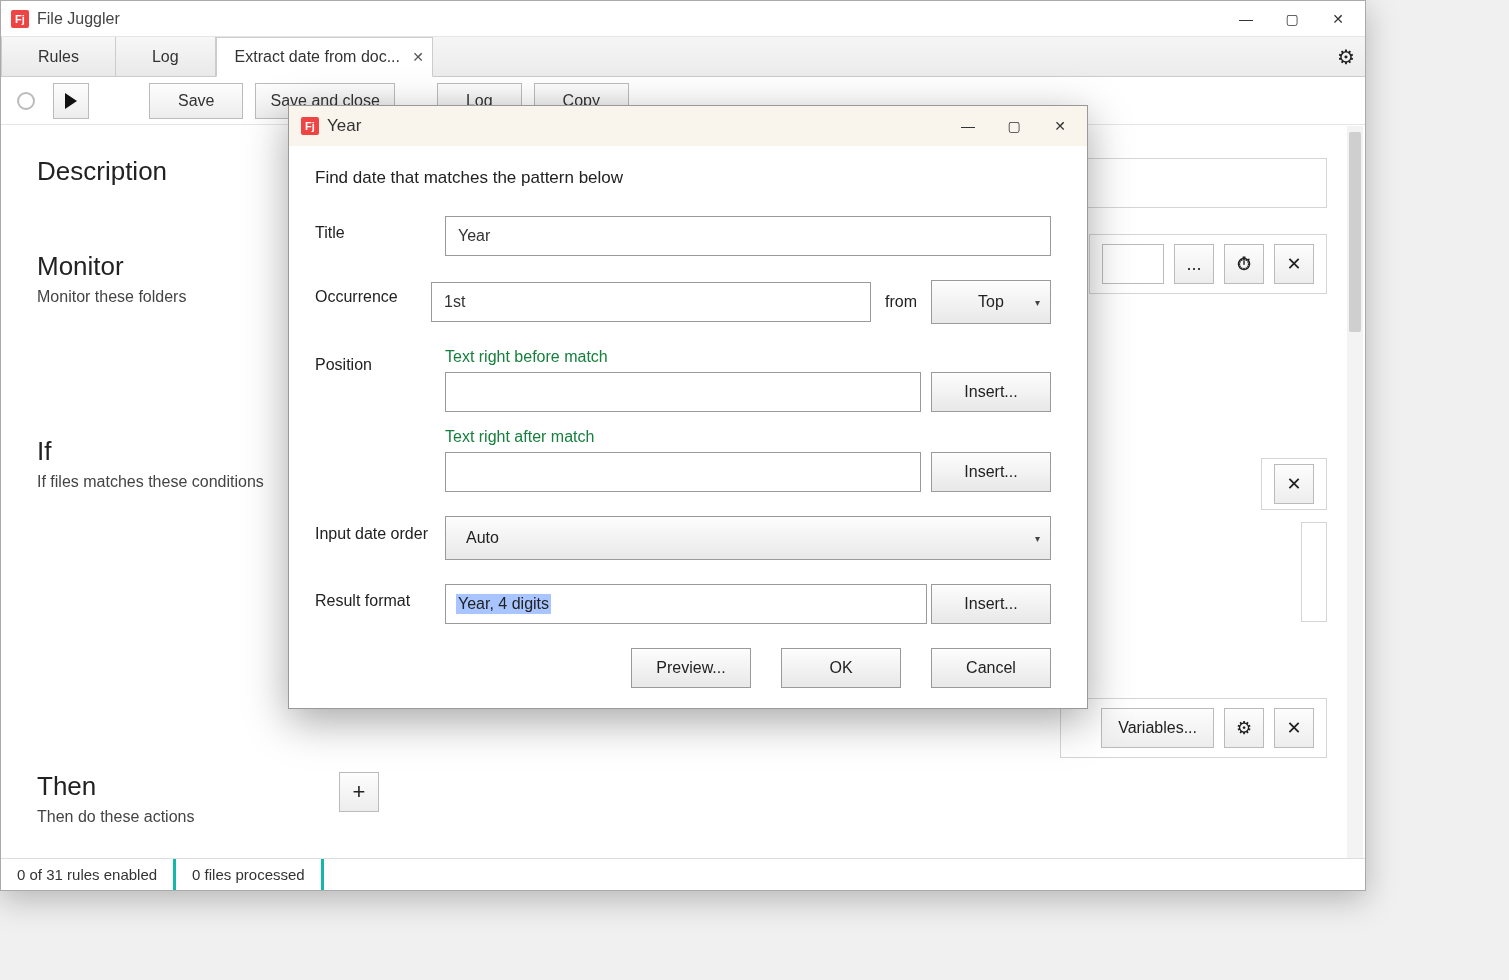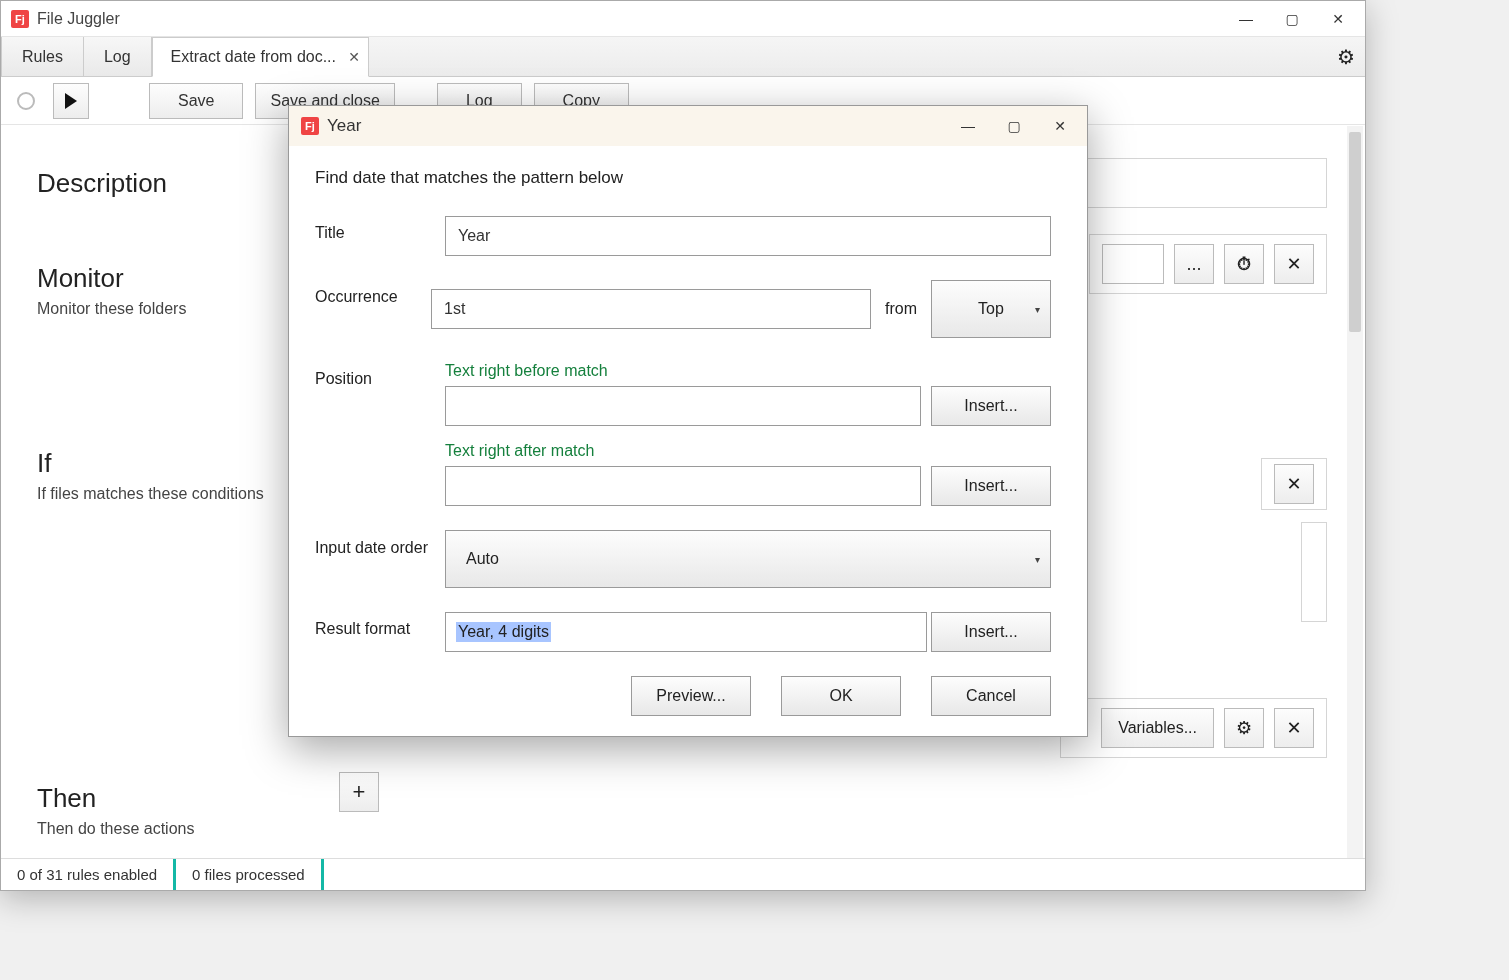--- a/index.html
+++ b/index.html
@@ -53,21 +53,21 @@
 
   .tabstrip {
     height: 40px;
     background: linear-gradient(#f5f5f5,#ececec);
     border-bottom: 1px solid #ccc;
     display: flex;
     align-items: stretch;
     position: relative;
   }
   .tabstrip .tab {
-    padding: 0 20px;
+    padding: 0 36px;
     display: flex; align-items: center;
     font-size: 16px;
     color: #333;
     border-right: 1px solid #ccc;
     background: linear-gradient(#f7f7f7,#e9e9e9);
     position: relative;
   }
   .tabstrip .tab.active {
     background: #fff;
     border: 1px solid #ccc;
@@ -122,21 +122,21 @@
   }
   .scrollbar-v {
     position: absolute; right: 2px; top: 0; bottom: 0; width: 16px;
     background: #f3f3f3;
   }
   .scrollbar-v .thumb {
     position: absolute; left: 2px; right: 2px; top: 6px; height: 200px;
     background: #cfcfcf; border-radius: 2px;
   }
 
-  .col-left { position: absolute; left: 36px; top: 30px; width: 260px; margin-top: 12px; }
+  .col-left { position: absolute; left: 36px; top: 30px; width: 260px; }
   .col-right { position: absolute; left: 310px; right: 30px; top: 16px; }
   .sect-title { font-size: 26px; font-weight: 400; color: #222; margin: 0 0 6px 0; }
   .sect-sub { font-size: 16px; color: #444; margin: 0; }
   .monitor-block { margin-top: 64px; }
   .if-block { margin-top: 130px; }
   .then-block { margin-top: 280px; }
 
   .panel-row {
     position: absolute;
     right: 8px;
@@ -218,21 +218,21 @@
     padding: 0 12px;
     font-size: 16px;
     color: #333;
     background: #fff;
     font-family: inherit;
   }
   .tinput.short { width: 440px; }
   .occurrence-row { display: flex; align-items: center; gap: 14px; }
   .from-lbl { font-size: 16px; }
   .dropdown {
-    height: 58px; width: 120px;
+    height: 44px; width: 120px;
     border: 1px solid #9a9a9a;
     background: linear-gradient(#fdfdfd,#e8e8e8);
     display: flex; align-items: center; justify-content: center;
     position: relative; font-size: 16px;
   }
   .dropdown .dd-caret { position: absolute; right: 10px; top: 50%; transform: translateY(-50%); font-size: 10px; color: #444; }
   .dropdown.wide { width: 100%; justify-content: flex-start; padding-left: 20px; }
   .insert-row { display: flex; gap: 10px; margin-top: 6px; }
   .insert-row .tinput { flex: 1; }
   .insert-btn {

